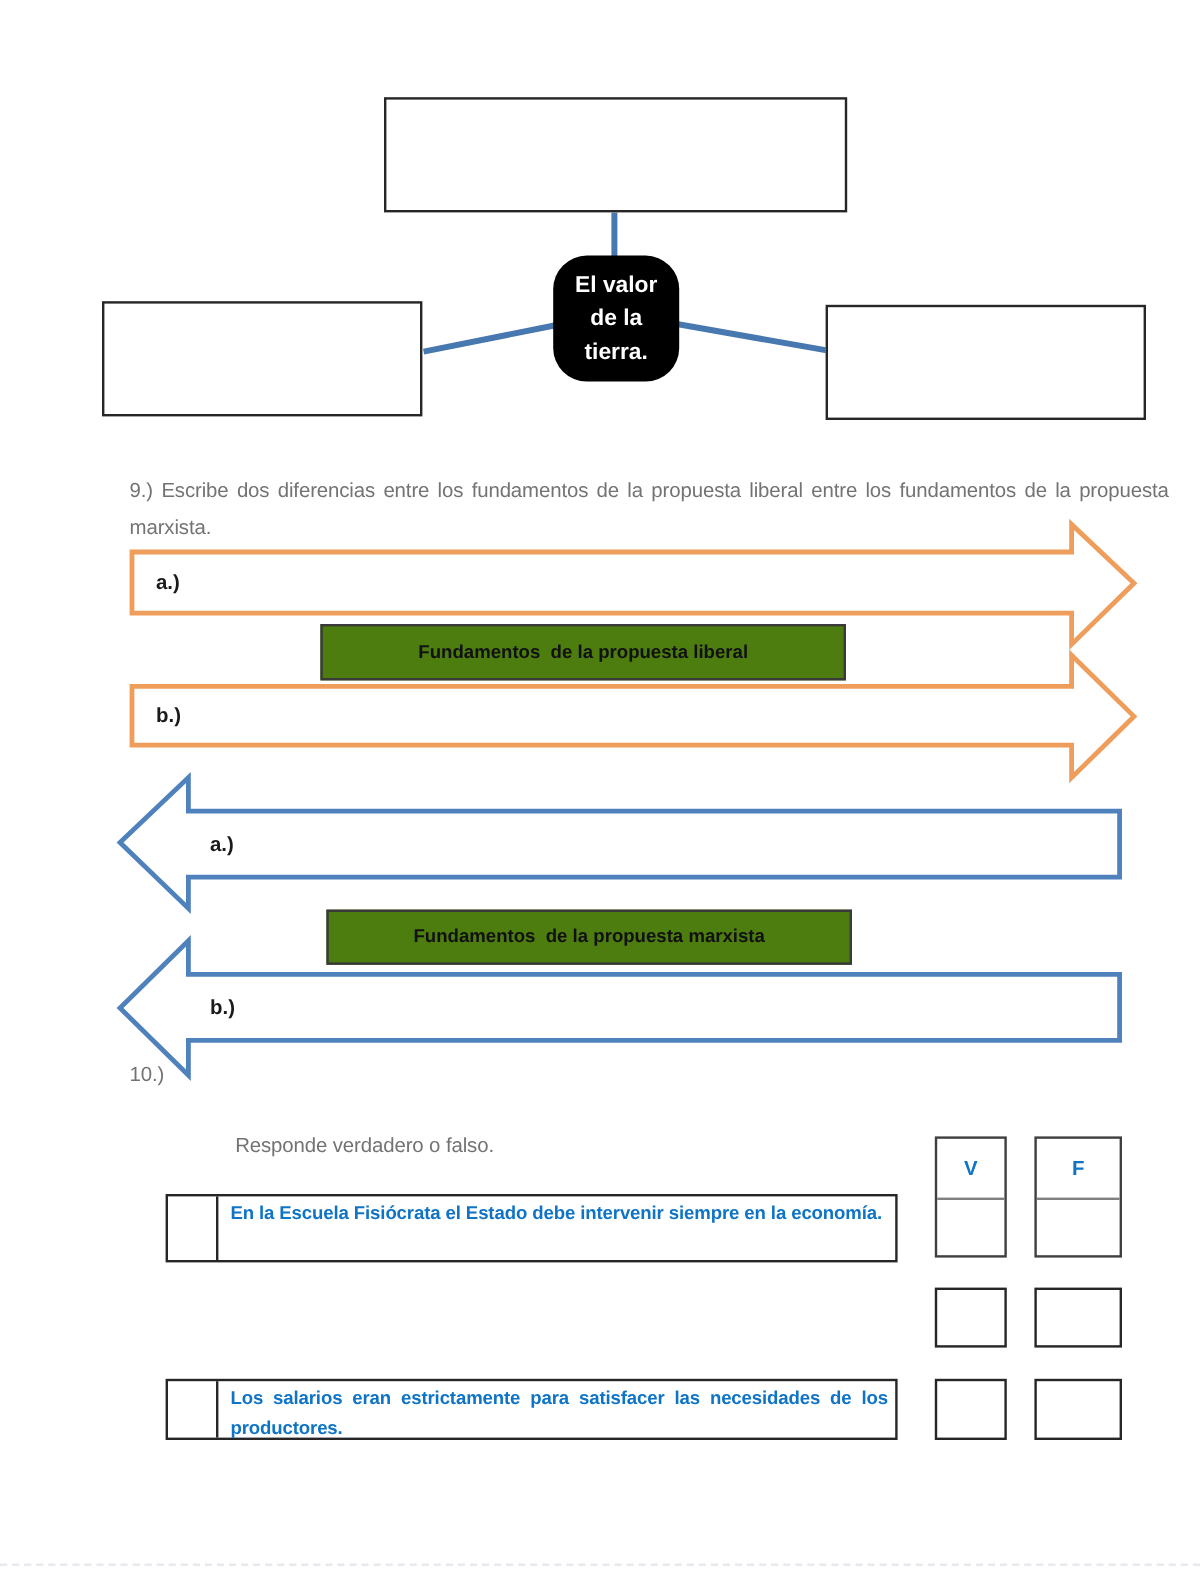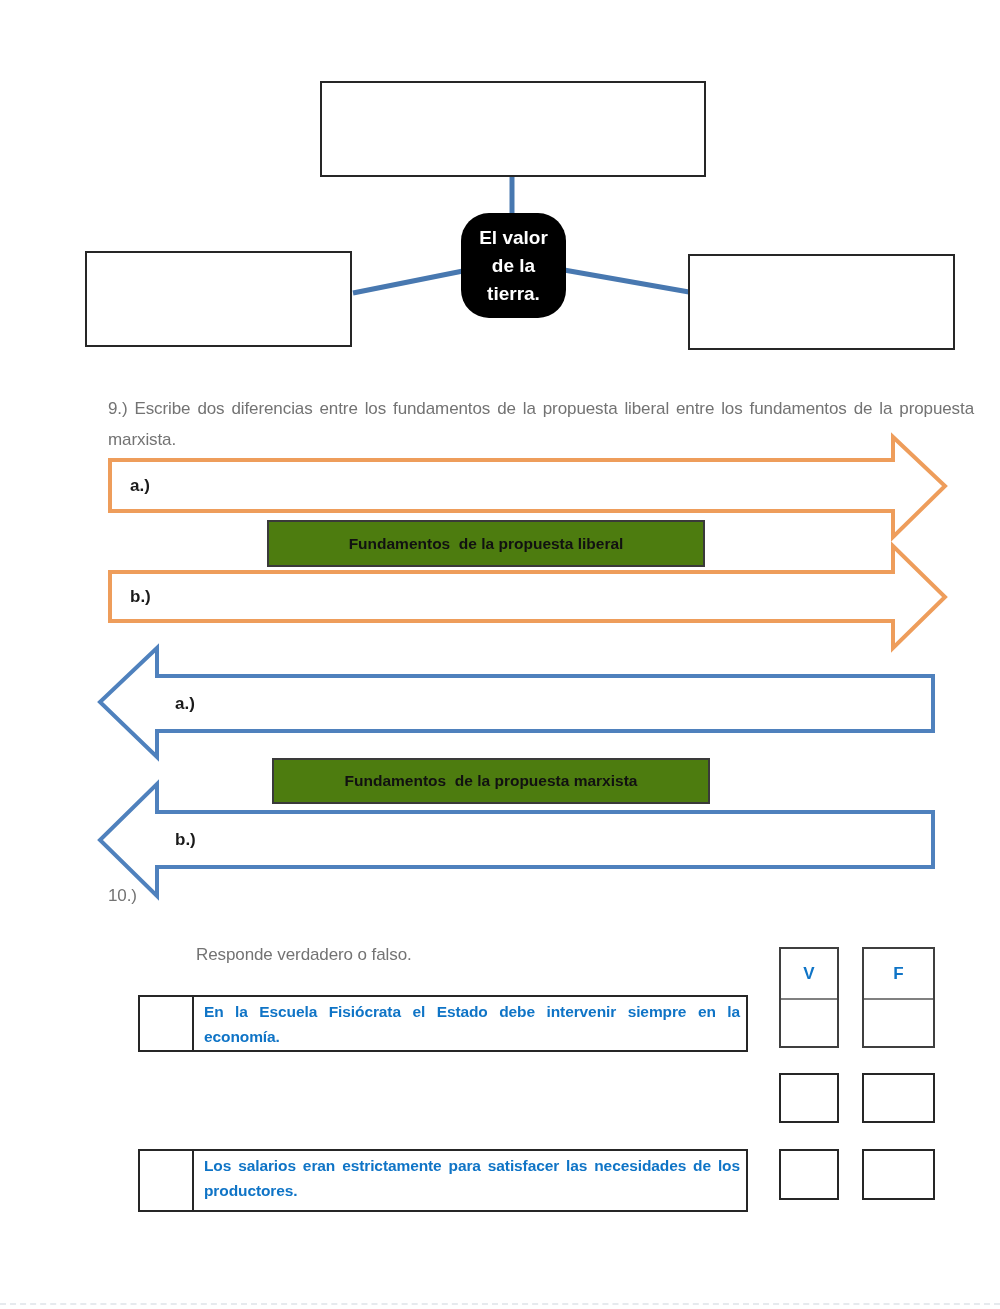--- a/index.html
+++ b/index.html
@@ -65,25 +65,24 @@
     position:absolute;border:2px solid #262626;box-sizing:border-box;background:#ffffff;z-index:2;
   }
   #vf-v2{left:779px;top:1073px;width:60px;height:50px;}
   #vf-f2{left:862px;top:1073px;width:73px;height:50px;}
   #vf-v3{left:779px;top:1149px;width:60px;height:51px;}
   #vf-f3{left:862px;top:1149px;width:73px;height:51px;}
   
   .stmt-row{
     position:absolute;border:2px solid #262626;box-sizing:border-box;background:#ffffff;z-index:2;
     display:flex;
-    padding-left:12px;
   }
   #row1{left:138px;top:995px;width:610px;height:57px;}
   #row2{left:138px;top:1073px;width:610px;height:50px;}
-  #row3{left:138px;top:1149px;width:610px;height:63px;}
+  #row3{left:138px;top:1149px;width:610px;height:51px;}
   .stmt-marker{width:42px;border-right:2px solid #262626;box-sizing:border-box;}
   .stmt-text{
     flex:1;padding:2px 6px 2px 10px;color:#0F74C6;font-weight:bold;font-size:15.5px;
     line-height:25px;text-align:justify;letter-spacing:-0.1px;
   }
   
   #page-break-line{
     position:absolute;left:0;top:1303px;width:1000px;height:0;
     border-top:2px dashed #e6eaee;z-index:1;
   }

